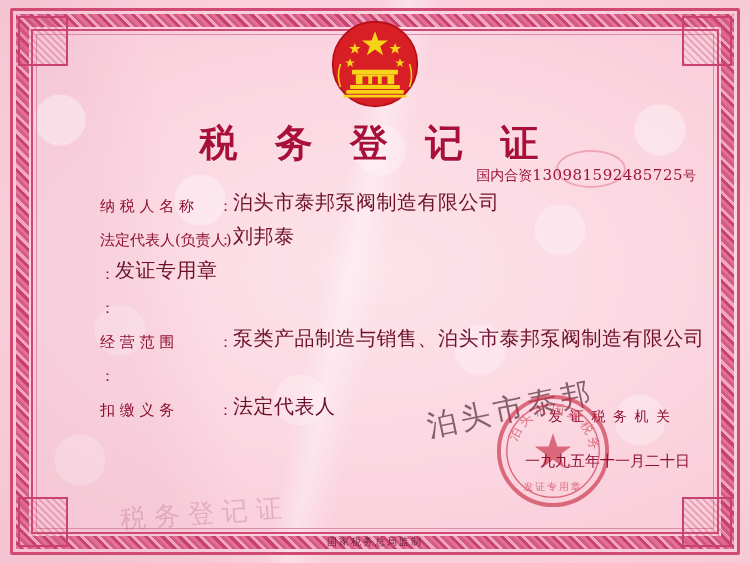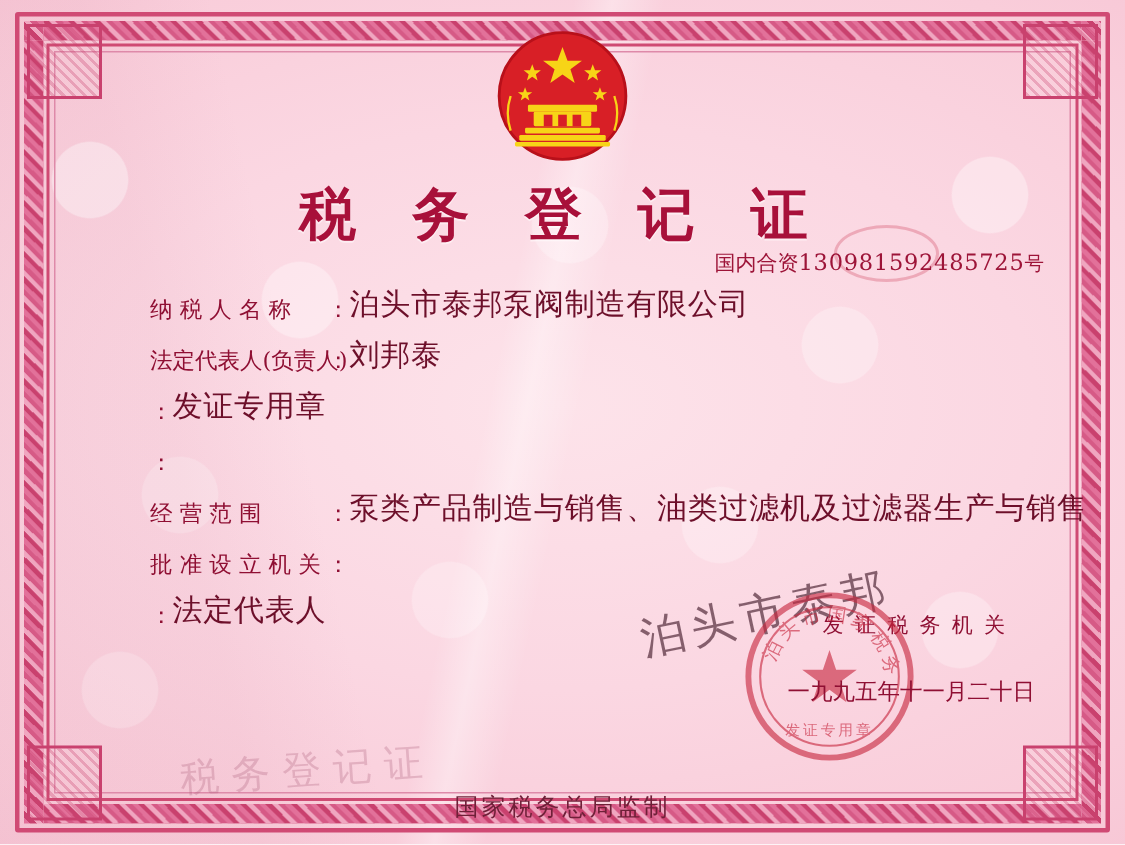--- a/index.html
+++ b/index.html
@@ -236,21 +236,21 @@
     opacity: .62;
   }
 
   
   .footer {
     position: absolute;
     bottom: 14px;
     left: 0; right: 0;
     text-align: center;
     font-family: "DejaVu Serif", serif;
-    font-size: 16px;
+    font-size: 10px;
     letter-spacing: 2px;
     color: #6f2038;
   }
 
   
   .bg-text {
     position: absolute;
     left: 120px;
     bottom: 32px;
     font-family: "DejaVu Serif", serif;
@@ -335,29 +335,29 @@
       <span class="field-value">发证专用章</span>
     </div>
 
     <div class="field-row">
       <span class="field-colon">：</span>
     </div>
 
     <div class="field-row">
       <span class="field-label">经  营  范  围</span>
       <span class="field-colon">：</span>
-      <span class="field-value">泵类产品制造与销售、油类过滤机及过滤器生产与销售</span>
-    </div>
-
-    <div class="field-row">
-      <span class="field-label">批 准 设 立 机 关</span>
-      <span class="field-colon">：</span>
-    </div>
-
-    <div class="field-row">
+      <span class="field-value">泵类产品制造与销售、泊头市泰邦泵阀制造有限公司</span>
+    </div>
+
+    <div class="field-row">
+      <span class="field-colon">：</span>
+    </div>
+
+    <div class="field-row">
+      <span class="field-label">扣  缴  义  务</span>
       <span class="field-colon">：</span>
       <span class="field-value">法定代表人</span>
     </div>
 
   </div>
 
   <div class="issuer-block">
     <div class="issuer-label">发 证 税 务 机 关</div>
   </div>
 

